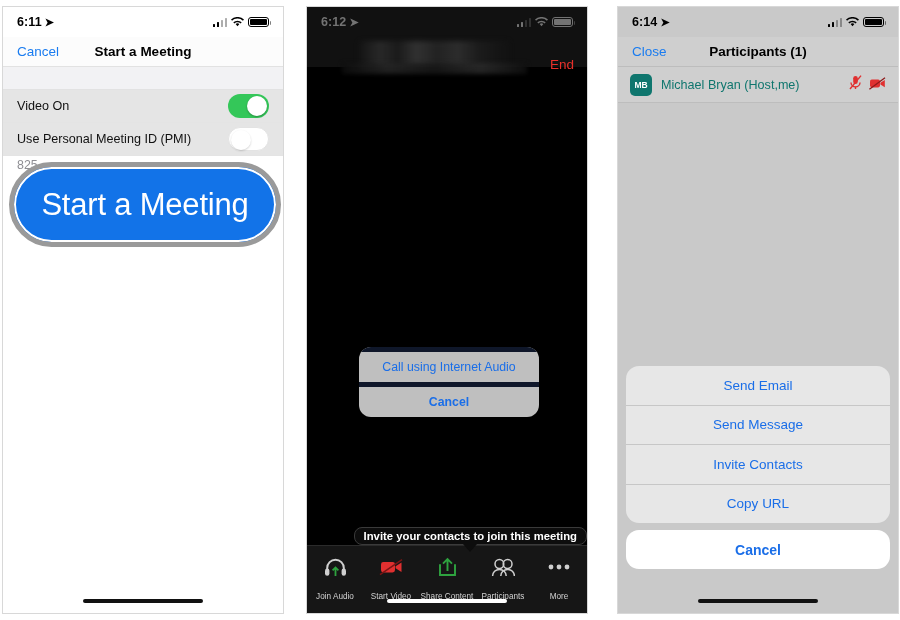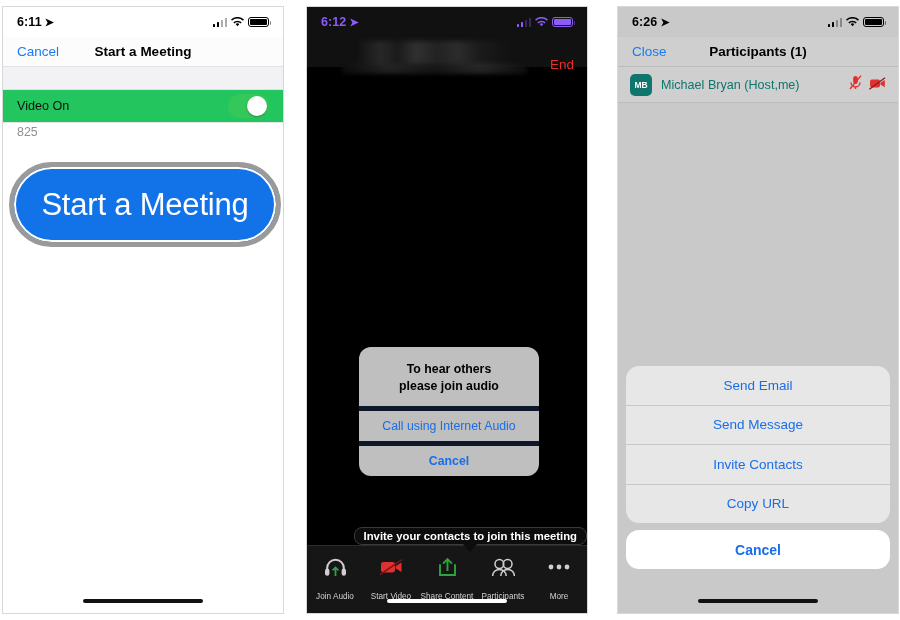--- a/index.html
+++ b/index.html
@@ -48,37 +48,37 @@
   .batt{
     width:21px;height:10.5px;border:1.3px solid currentColor;border-radius:3px;
     position:relative;box-sizing:border-box;padding:1.3px;
   }
   .batt::after{
     content:"";position:absolute;right:-3.4px;top:3px;width:1.8px;height:4px;
     background:currentColor;border-radius:0 1px 1px 0;opacity:.5;
   }
   .batt span{display:block;height:100%;background:currentColor;border-radius:1px;}
   .dark-sb{color:#000;}
-  .light-sb{color:#8b5cf6;}
+  .light-sb{color:#737373;}
 
   
   .navbar1{
     height:30px;background:#fcfcfc;
     display:flex;align-items:center;position:relative;
     border-bottom:1px solid #e2e2e2;
     padding:0 14px;box-sizing:border-box;
   }
   .nav-left{font-size:13.5px;color:#1a7cf0;}
   .nav-title{
     position:absolute;left:0;right:0;text-align:center;
     font-size:13.5px;font-weight:bold;color:#000;pointer-events:none;
   }
   .gap-strip{height:22px;background:#f2f2f4;border-bottom:1px solid #e2e2e2;}
   .srow{
-    height:33px;background:#22c55e;
+    height:33px;background:#e5e5e5;
     display:flex;align-items:center;
     padding:0 14px;box-sizing:border-box;
     border-bottom:1px solid #e4e4e4;
     position:relative;
   }
   .srow-label{font-size:12.6px;color:#111;}
   .toggle{
     margin-left:auto;width:41px;height:24px;border-radius:13px;
     position:relative;box-sizing:border-box;
   }
@@ -255,20 +255,26 @@
 
       <div class="gap-strip"></div>
 
       <div class="srow">
         <span class="srow-label">Video On</span>
         <div class="toggle on">
             <div class="knob"></div>
           </div>
       </div>
 
+      <div class="srow">
+        <span class="srow-label">Use Personal Meeting ID (PMI)</span>
+        <div class="toggle off">
+            <div class="knob"></div>
+          </div>
+      </div>
 
       <div class="pmi-num">825</div>
 
       <div class="home-ind hi-dark"></div>
     </div>
 
     <div class="callout-btn">
       <span>Start a Meeting</span>
     </div>
   </div>
@@ -301,24 +307,20 @@
         </div>
       </div>
       <div class="blurtitle"></div>
       <div class="blurtitle2"></div>
       <div class="end-btn">End</div>
     </div>
 
     <div class="p2-stage">
 
       <div class="audio-dialog">
-        <div class="ad-head">
-          <div>To hear others</div>
-          <div>please join audio</div>
-        </div>
         <div class="ad-row">Call using Internet Audio</div>
         <div class="ad-row cancel">Cancel</div>
       </div>
 
       <div class="tooltip">Invite your contacts to join this meeting</div>
 
       <div class="toolbar">
 
         <div class="tb-item">
           <div class="tb-ico">
@@ -379,21 +381,21 @@
       </div>
 
       <div class="home-ind hi-light"></div>
     </div>
   </div>
 
   <div class="panel" id="panel3">
 
     <div class="statusbar dark-sb">
       <div class="sb-time">
-        <span>6:26</span>
+        <span>6:14</span>
         <span class="sb-loc">➤</span>
       </div>
       <div class="sb-right">
         <div class="bars">
             <i></i>
             <i></i>
             <i></i>
             <i></i>
           </div>
         <span class="wifi">

